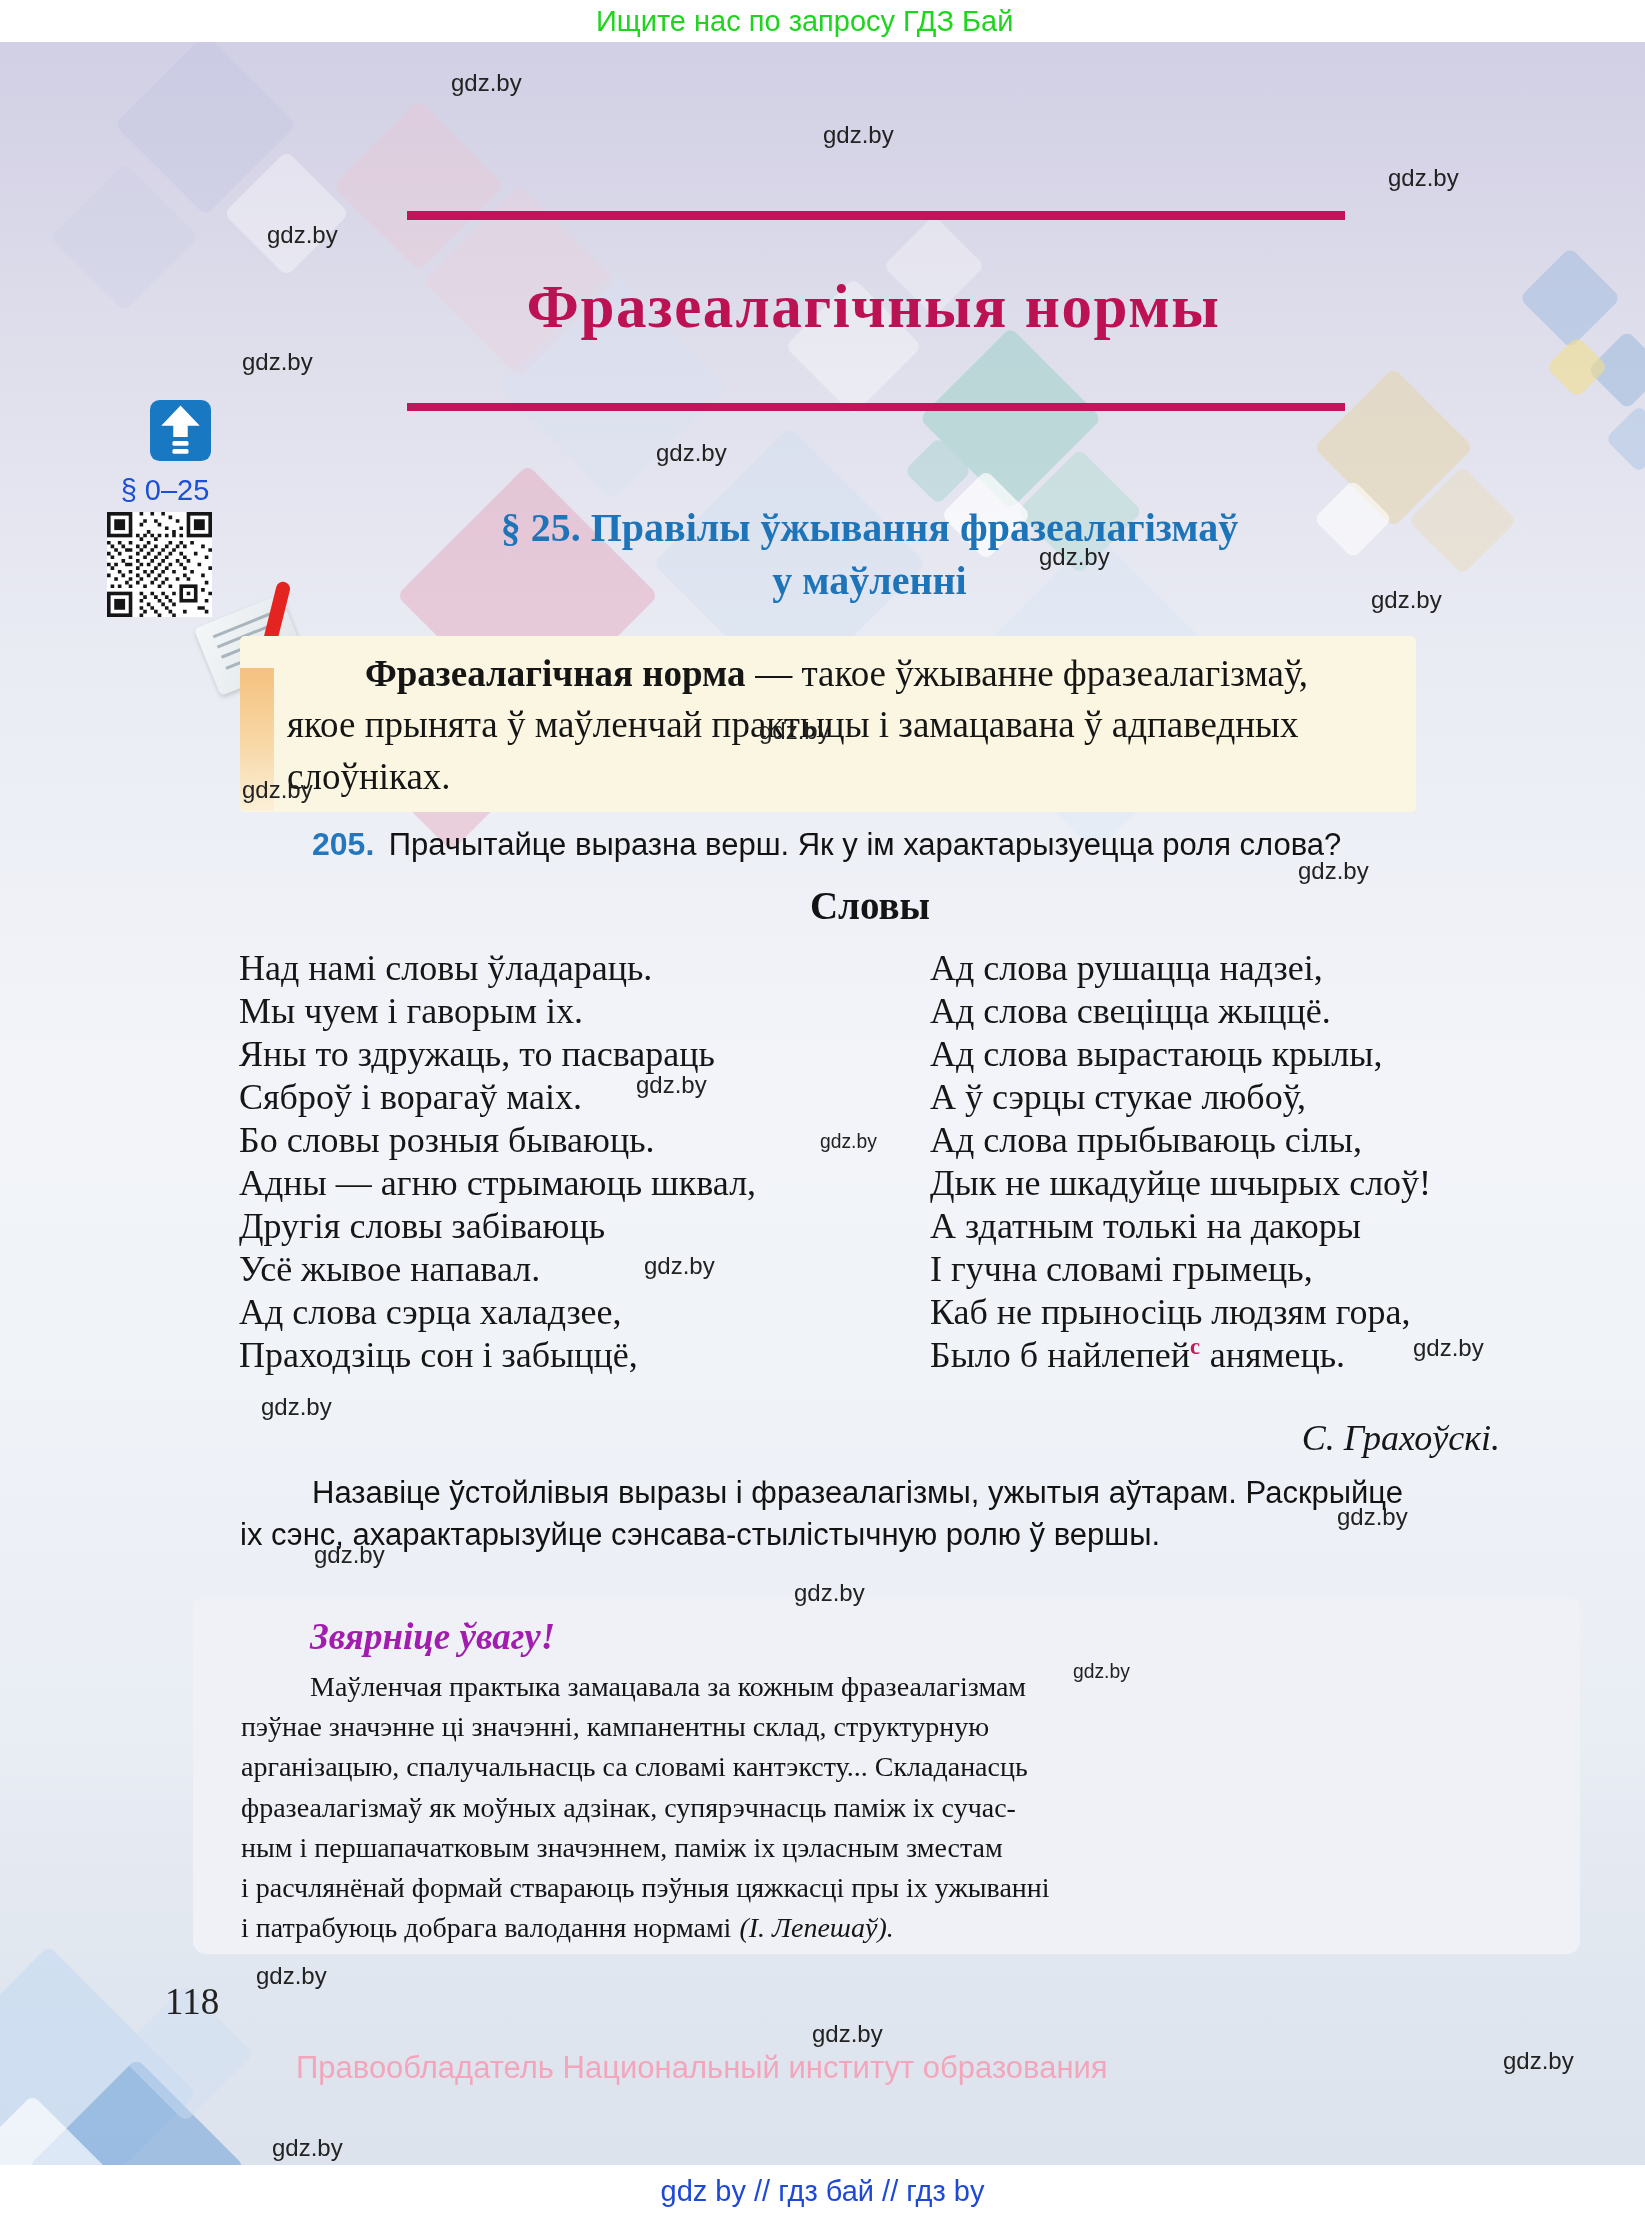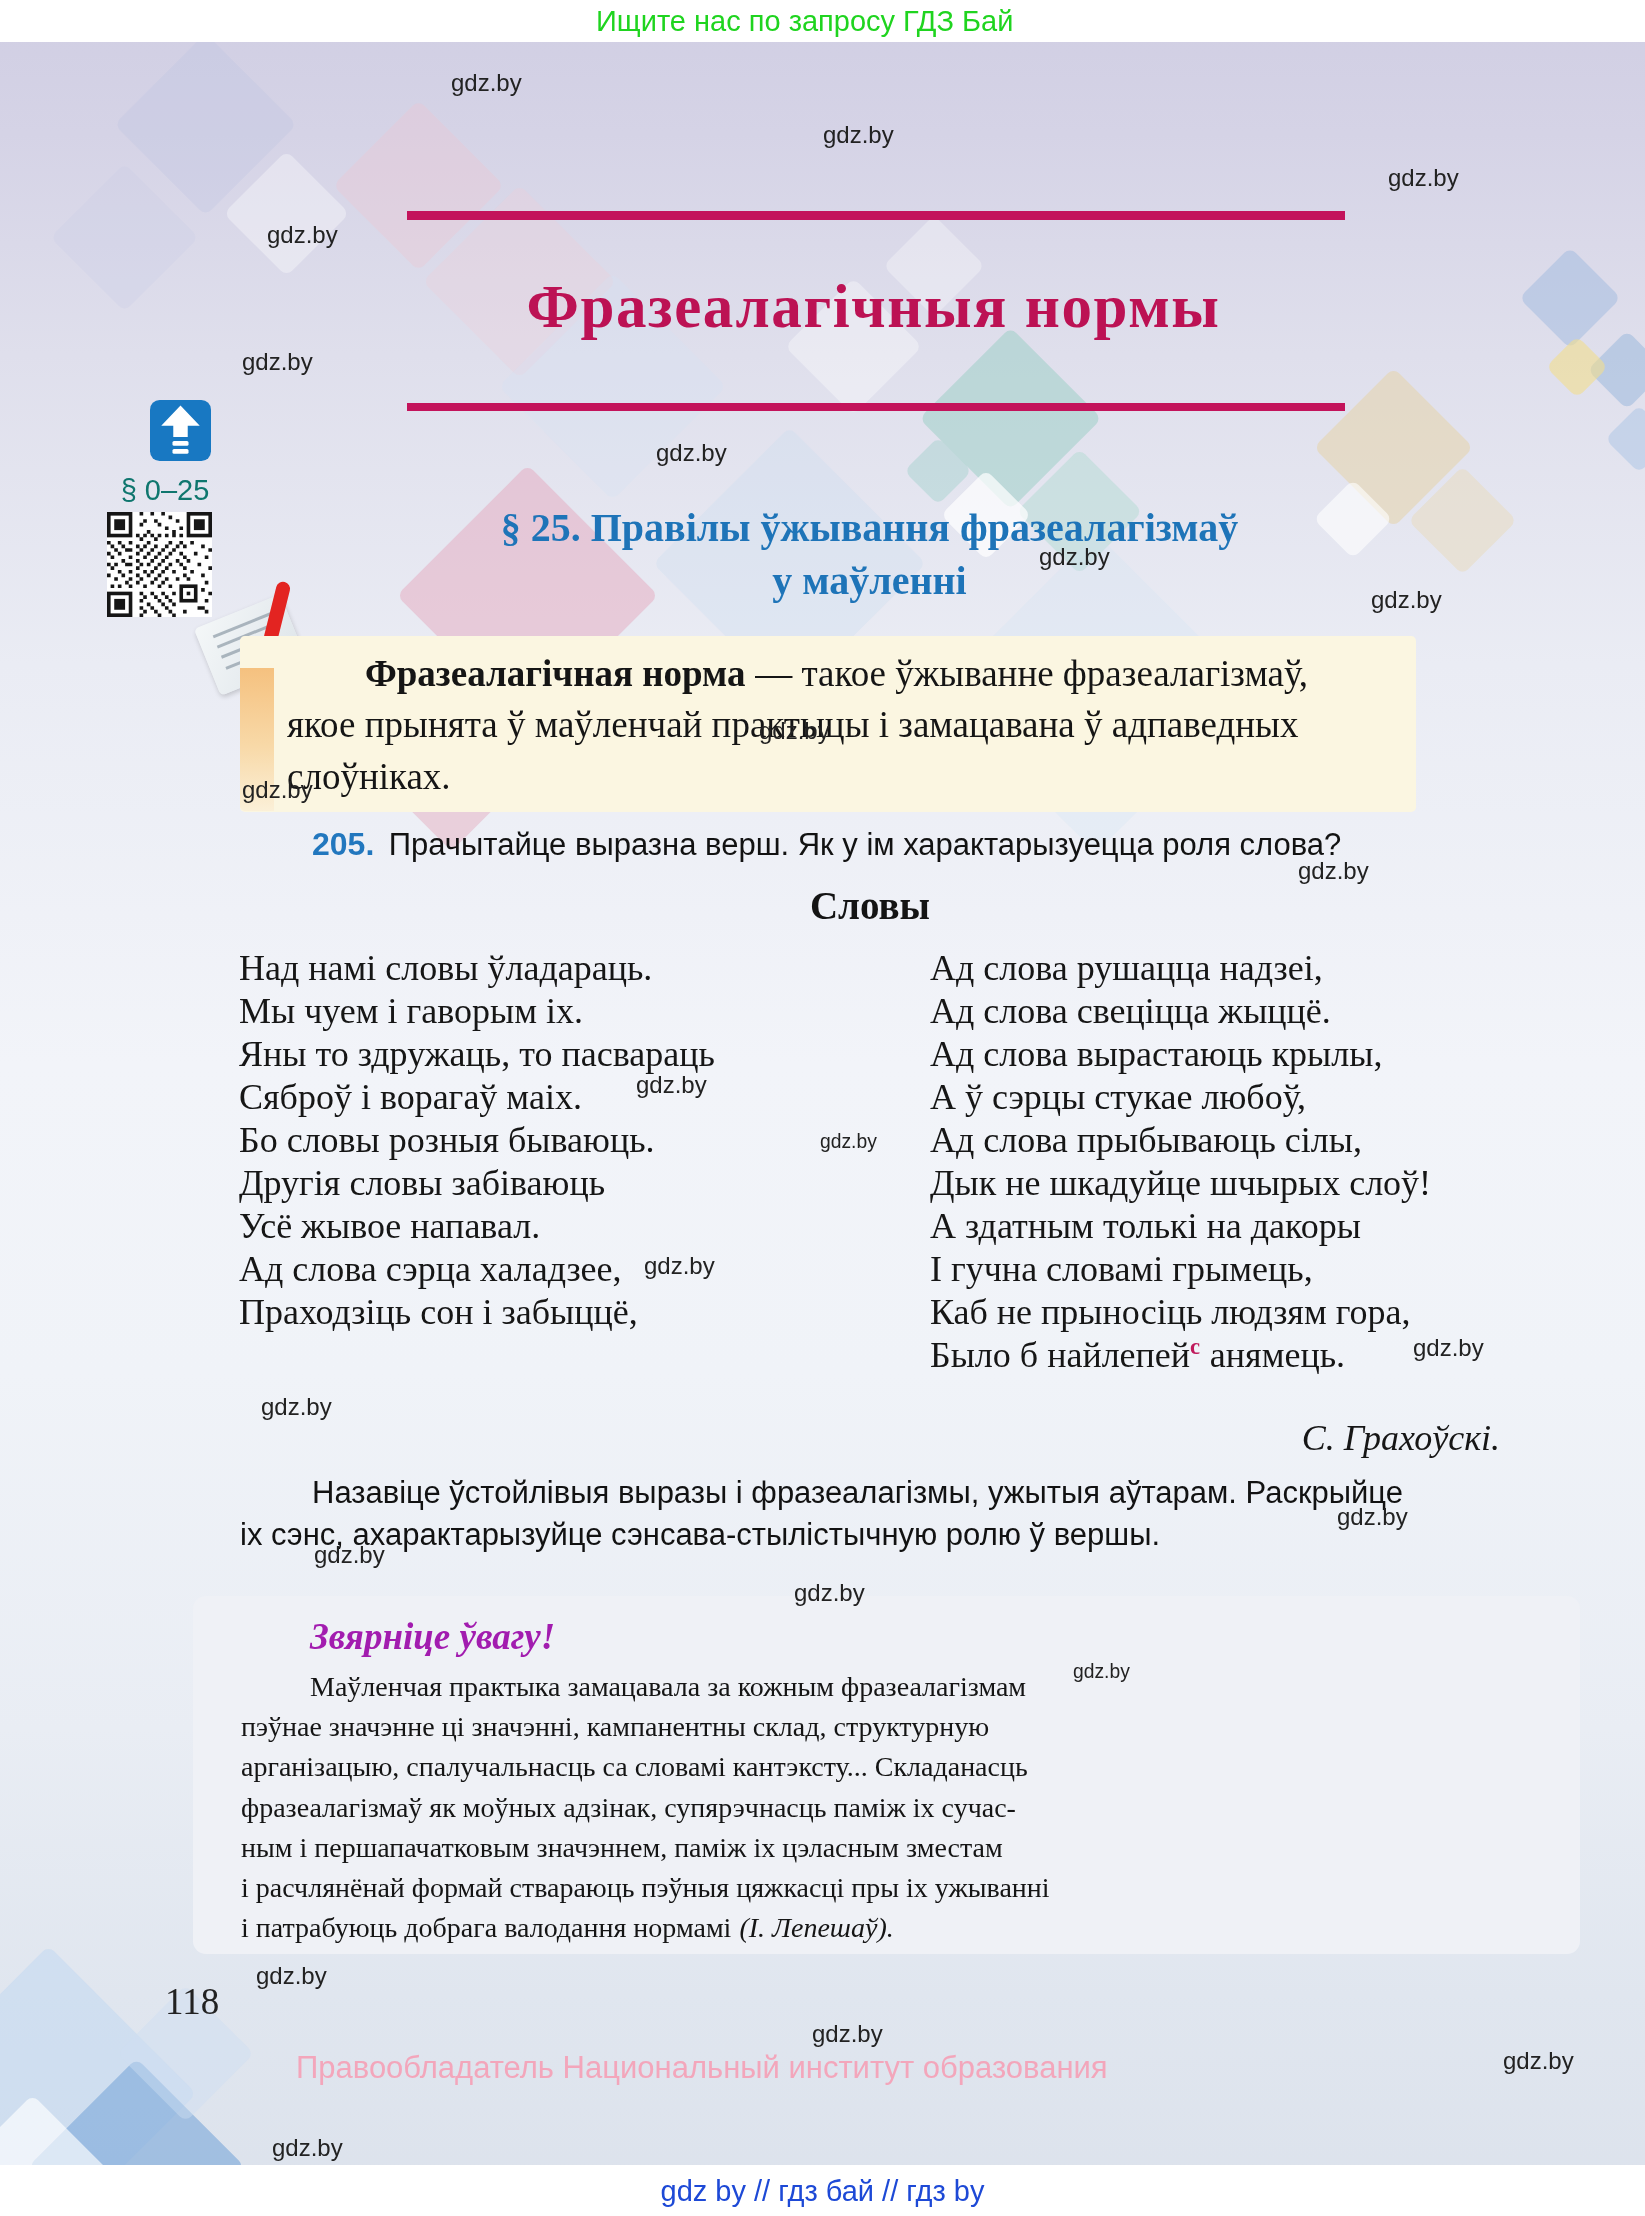--- a/index.html
+++ b/index.html
@@ -13,21 +13,21 @@
   .banner-text { position:absolute; left:596px; top:4.8px; font:400 29px "Liberation Sans",sans-serif; color:#1fd41f; }
   .bottombar { position:absolute; left:0; top:2165px; width:1645px; height:52px; background:#ffffff; z-index:6; text-align:center; }
   .links { display:inline-block; margin-top:9.7px; font:500 29px "Liberation Sans",sans-serif; color:#1d49d6; }
   .wm { position:absolute; z-index:3; font:400 24px "Liberation Sans",sans-serif; color:#222; }
   .wm-sm { font-size:19.3px; }
   .rule { position:absolute; z-index:2; background:#c3135b; }
   .chapter-title { position:absolute; z-index:2; left:354px; top:262px; width:1039px; margin:0;
                    text-align:center; font-size:61px; line-height:89px; font-weight:700;
                    color:#bc1254; letter-spacing:1.6px; }
   .par-range { position:absolute; z-index:2; left:111px; top:474px; width:108px; text-align:center;
-               font:500 29px "Liberation Sans",sans-serif; color:#0f766e; }
+               font:500 29px "Liberation Sans",sans-serif; color:#1d4ed8; }
   .section-line { position:absolute; z-index:2; left:370px; width:999px; margin:0; text-align:center;
                   font-size:40px; line-height:48px; font-weight:700; color:#1e74b8; }
   .def-box { position:absolute; z-index:2; left:240px; top:636px; width:1176px; height:176px;
              background:#fbf6e1; border-radius:4.8px; }
   .def-stripe { position:absolute; left:0; top:32px; width:34px; height:143px; border-radius:0 0 0 4.8px;
                 background:linear-gradient(180deg,#f5c17f 0%,#f8d9a8 55%,#fbf0d8 100%); }
   .def-line { position:absolute; font-size:37px; line-height:45px; color:#151515; white-space:nowrap; }
   .def-line b { font-weight:700; }
   .def-line .rest { margin-left:9.7px; }
   .exercise { position:absolute; z-index:2; left:312px; top:826px; white-space:nowrap;
@@ -192,20 +192,21 @@
   </div>
 
   <div class="poem-title">Словы</div>
 
   <div class="poem-col" style="left:239px;top:947px">
     <div class="pl">Над намі словы ўладараць.</div>
     <div class="pl">Мы чуем і гаворым іх.</div>
     <div class="pl">Яны то здружаць, то пасвараць</div>
     <div class="pl">Сяброў і ворагаў маіх.</div>
     <div class="pl">Бо словы розныя бываюць.</div>
+    <div class="pl">Адны — агню стрымаюць шквал,</div>
     <div class="pl">Другія словы забіваюць</div>
     <div class="pl">Усё жывое напавал.</div>
     <div class="pl">Ад слова сэрца халадзее,</div>
     <div class="pl">Праходзіць сон і забыццё,</div>
   </div>
 
   <div class="poem-col" style="left:930px;top:947px">
     <div class="pl">Ад слова рушацца надзеі,</div>
     <div class="pl">Ад слова свеціцца жыццё.</div>
     <div class="pl">Ад слова вырастаюць крылы,</div>

